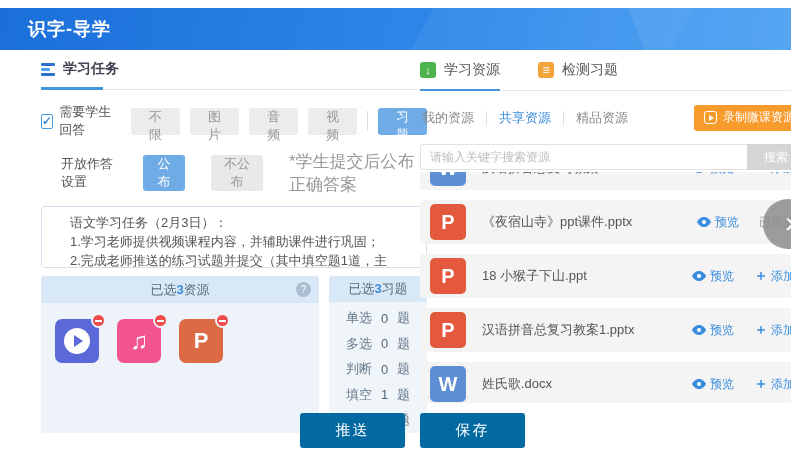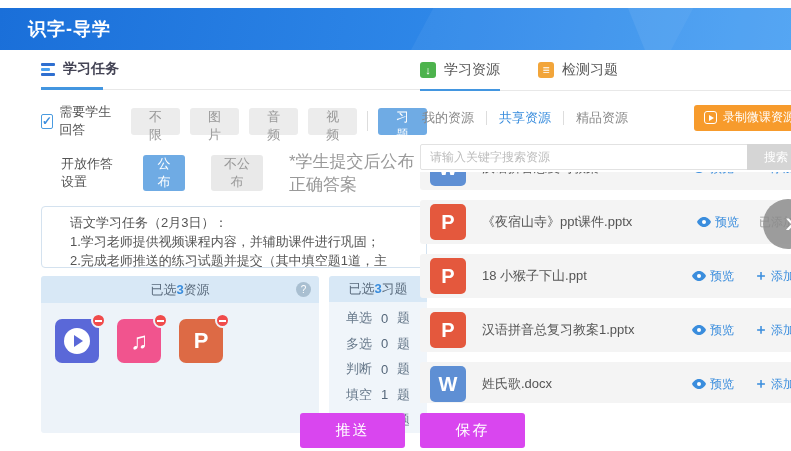--- a/index.html
+++ b/index.html
@@ -104,21 +104,21 @@
   .add-link { display:flex; align-items:center; gap:3px; color:#3a8ddd; font-size:12px; cursor:pointer; white-space:nowrap; }
   .add-link .plus { font-size:14px; font-weight:bold; }
   .added-text { color:#999; font-size:12px; white-space:nowrap; }
 
   .circle-arrow { position:absolute; left:343px; top:141px; width:50px; height:50px; border-radius:50%;
     background:rgba(140,140,140,0.85); color:#fff; display:flex; align-items:center; justify-content:center; cursor:pointer; }
   .circle-arrow span { font-size:30px; line-height:1; margin-left:4px; margin-top:-4px; }
 
   
   .footer-btn { position:absolute; top:413px; width:105px; height:35px; border:none; border-radius:3px;
-    background:#d946ef; color:#fff; font-size:15px; cursor:pointer; letter-spacing:2px; }
+    background:#0369a1; color:#fff; font-size:15px; cursor:pointer; letter-spacing:2px; }
   .push-btn { left:300px; }
   .save-btn { left:420px; }
 </style>
 </head>
 <body>
 
 <div class="canvas">
 
   <div class="app-header">
     <div class="facet1"></div>

